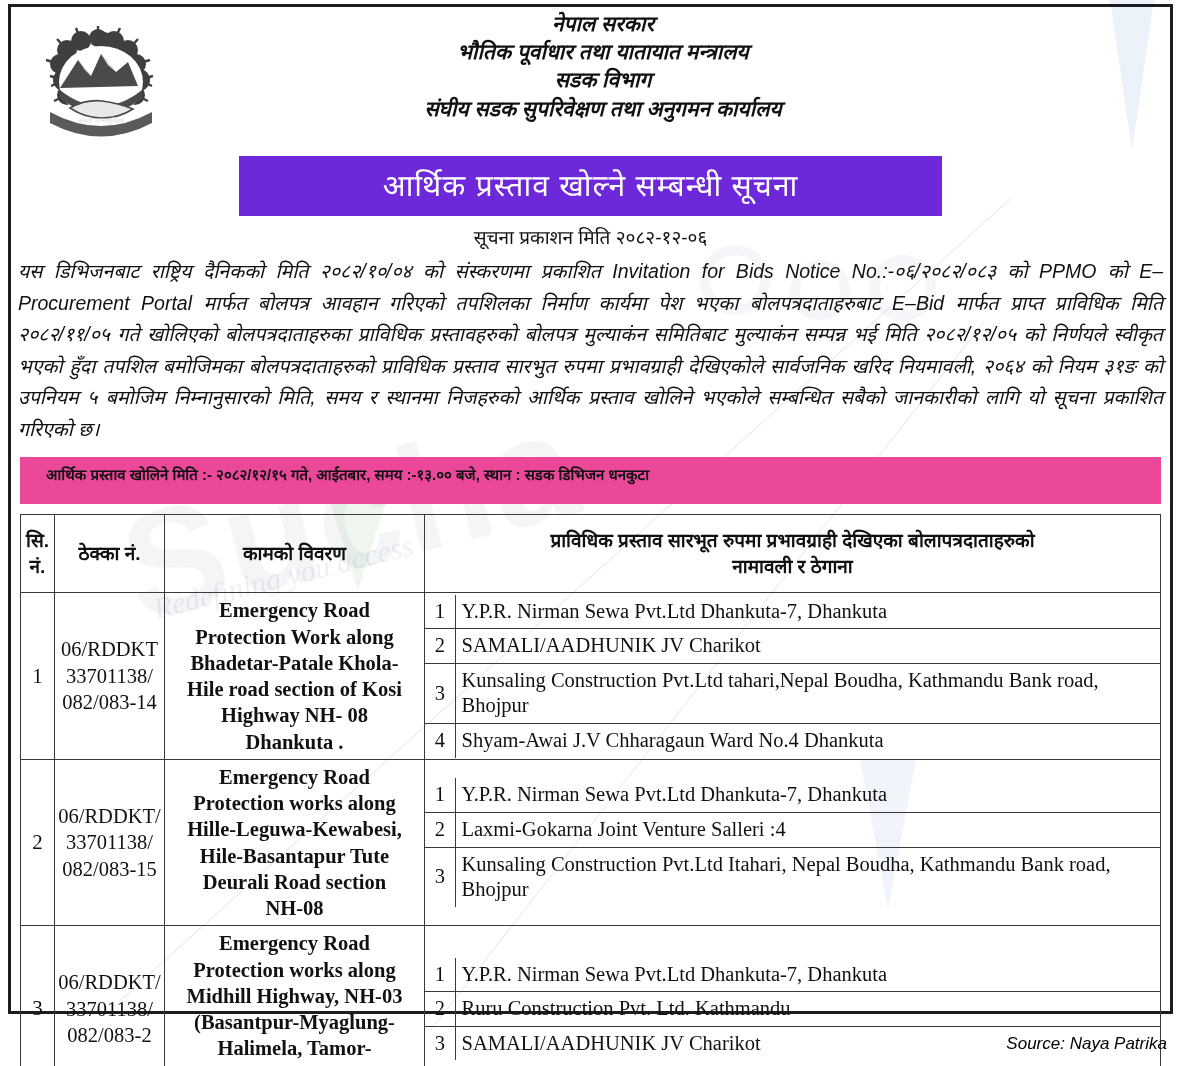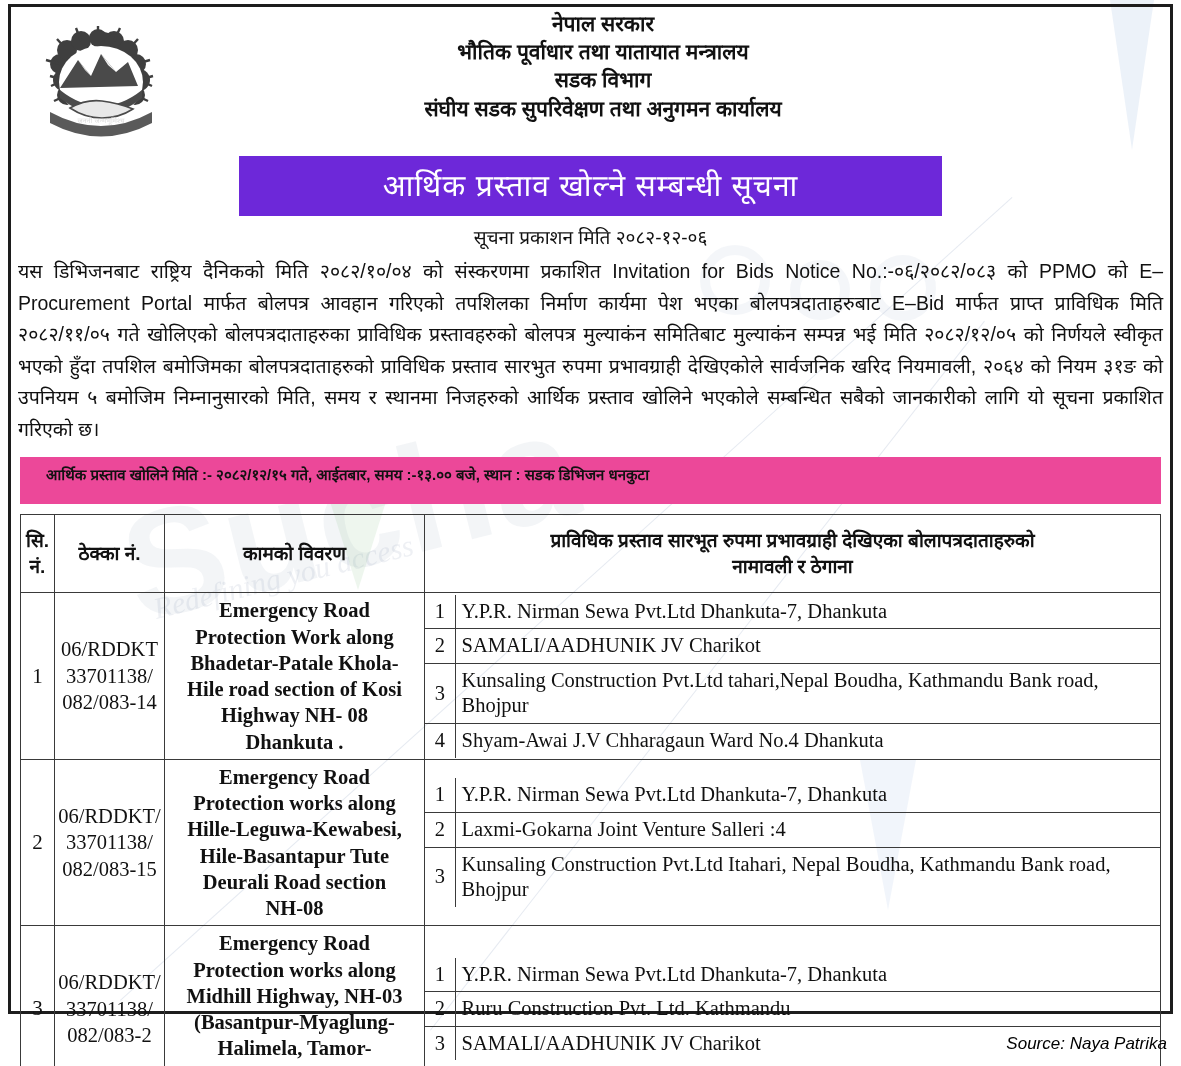--- a/index.html
+++ b/index.html
@@ -108,21 +108,21 @@
     flex: 0 0 175px;
     display: flex;
     justify-content: center;
     padding-top: 14px;
   }
   .org-block {
     flex: 1;
     text-align: center;
     padding-right: 150px;
   }
-  .np { font-family: "Liberation Sans", "DejaVu Sans", sans-serif; }
+  .np { font-family: "Liberation Sans", "DejaVu Sans", sans-serif; font-style: italic; }
   .l1 { font-size: 21px; line-height: 1.33; font-weight: 600; }
   .l2 { font-size: 21px; line-height: 1.33; font-weight: 600; }
   .l3 { font-size: 21px; line-height: 1.33; font-weight: 600; }
   .l4 { font-size: 21px; line-height: 1.4; font-weight: 600; }
   .office {
     font-size: 28px;
     font-weight: 700;
     margin-top: 6px;
     letter-spacing: .5px;
   }

